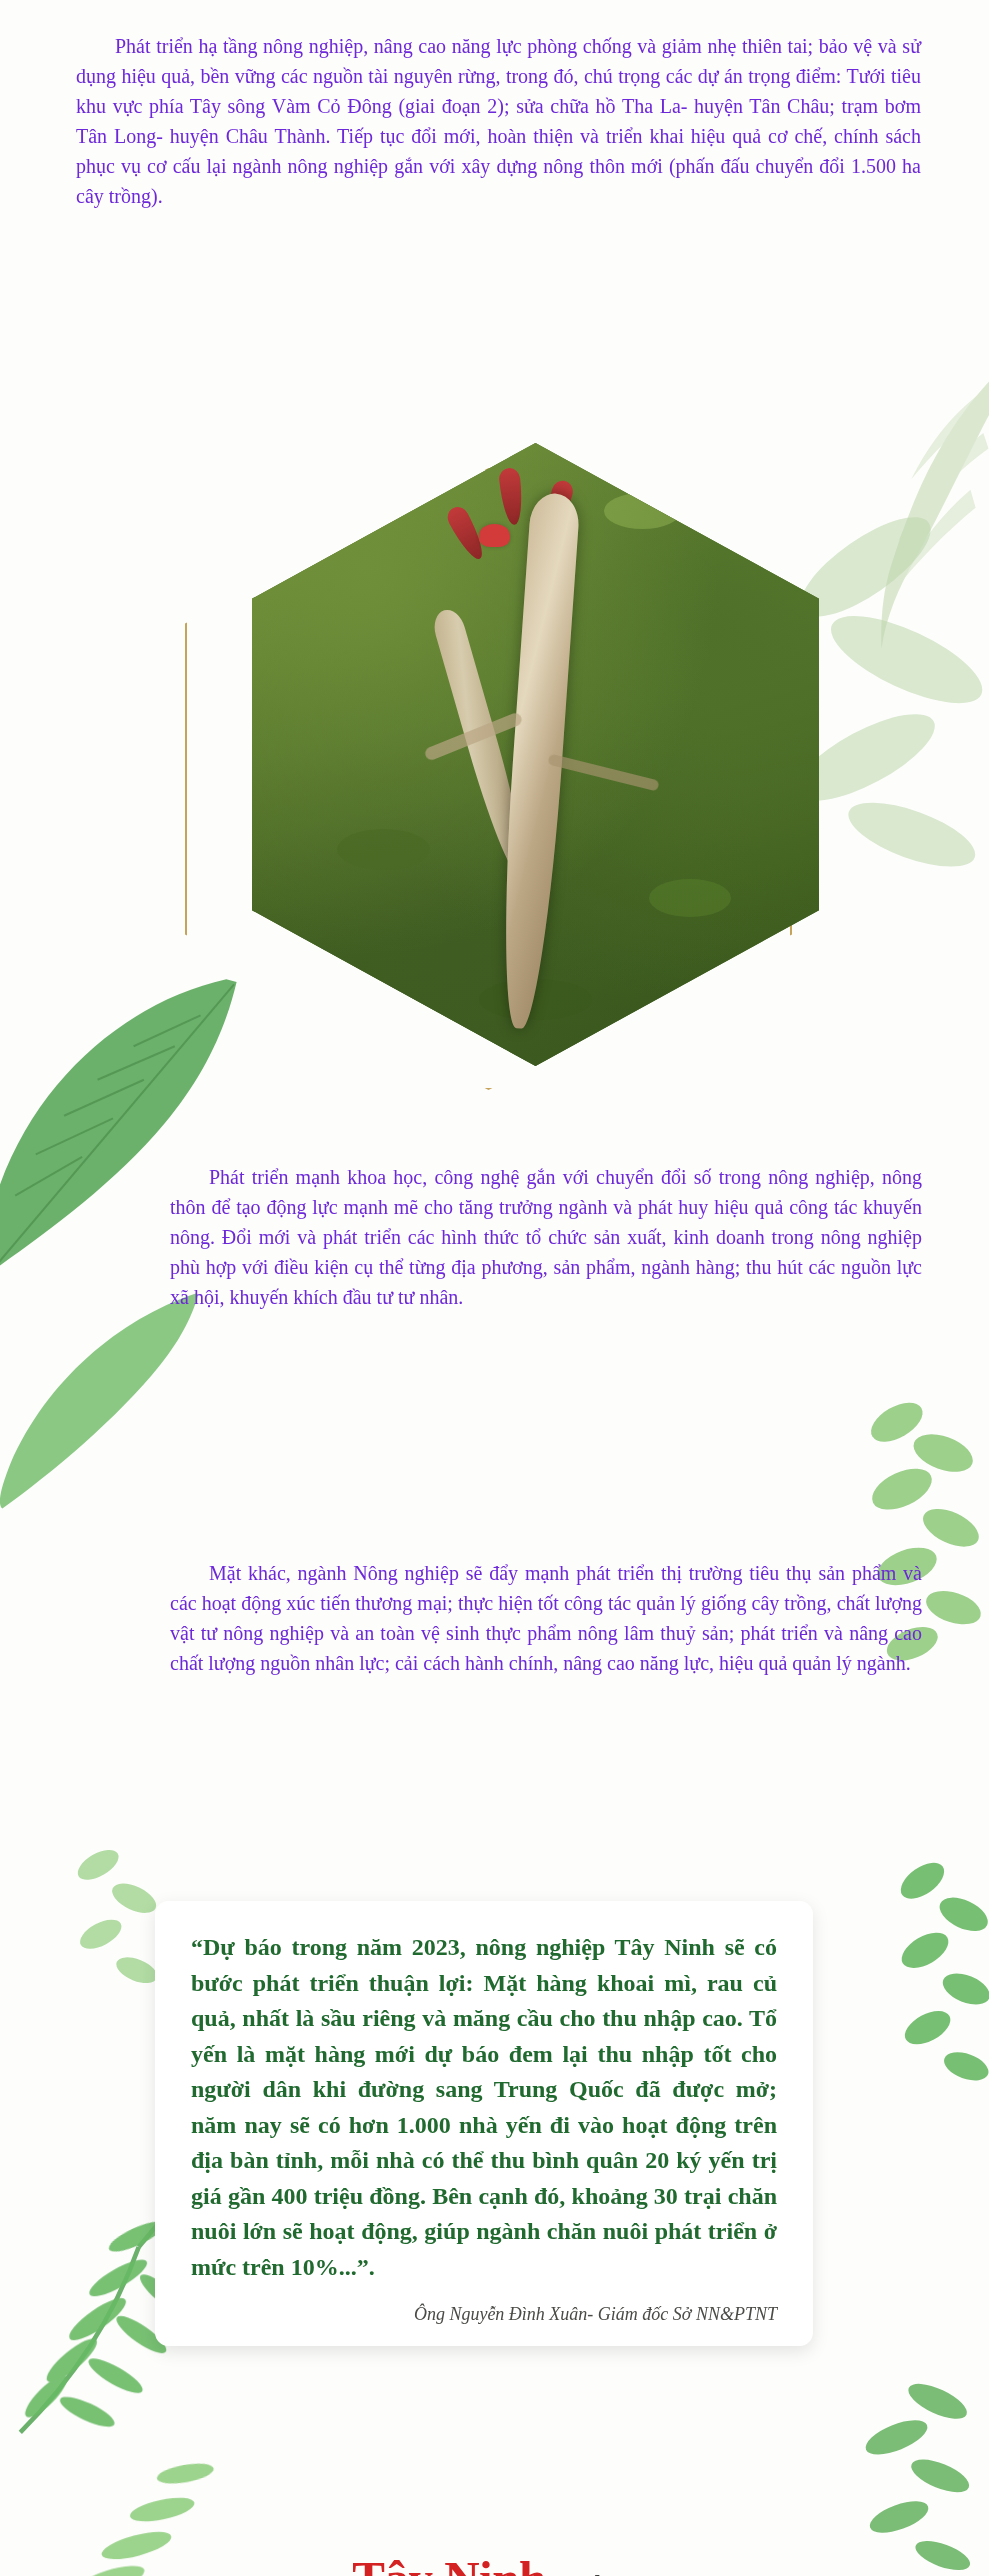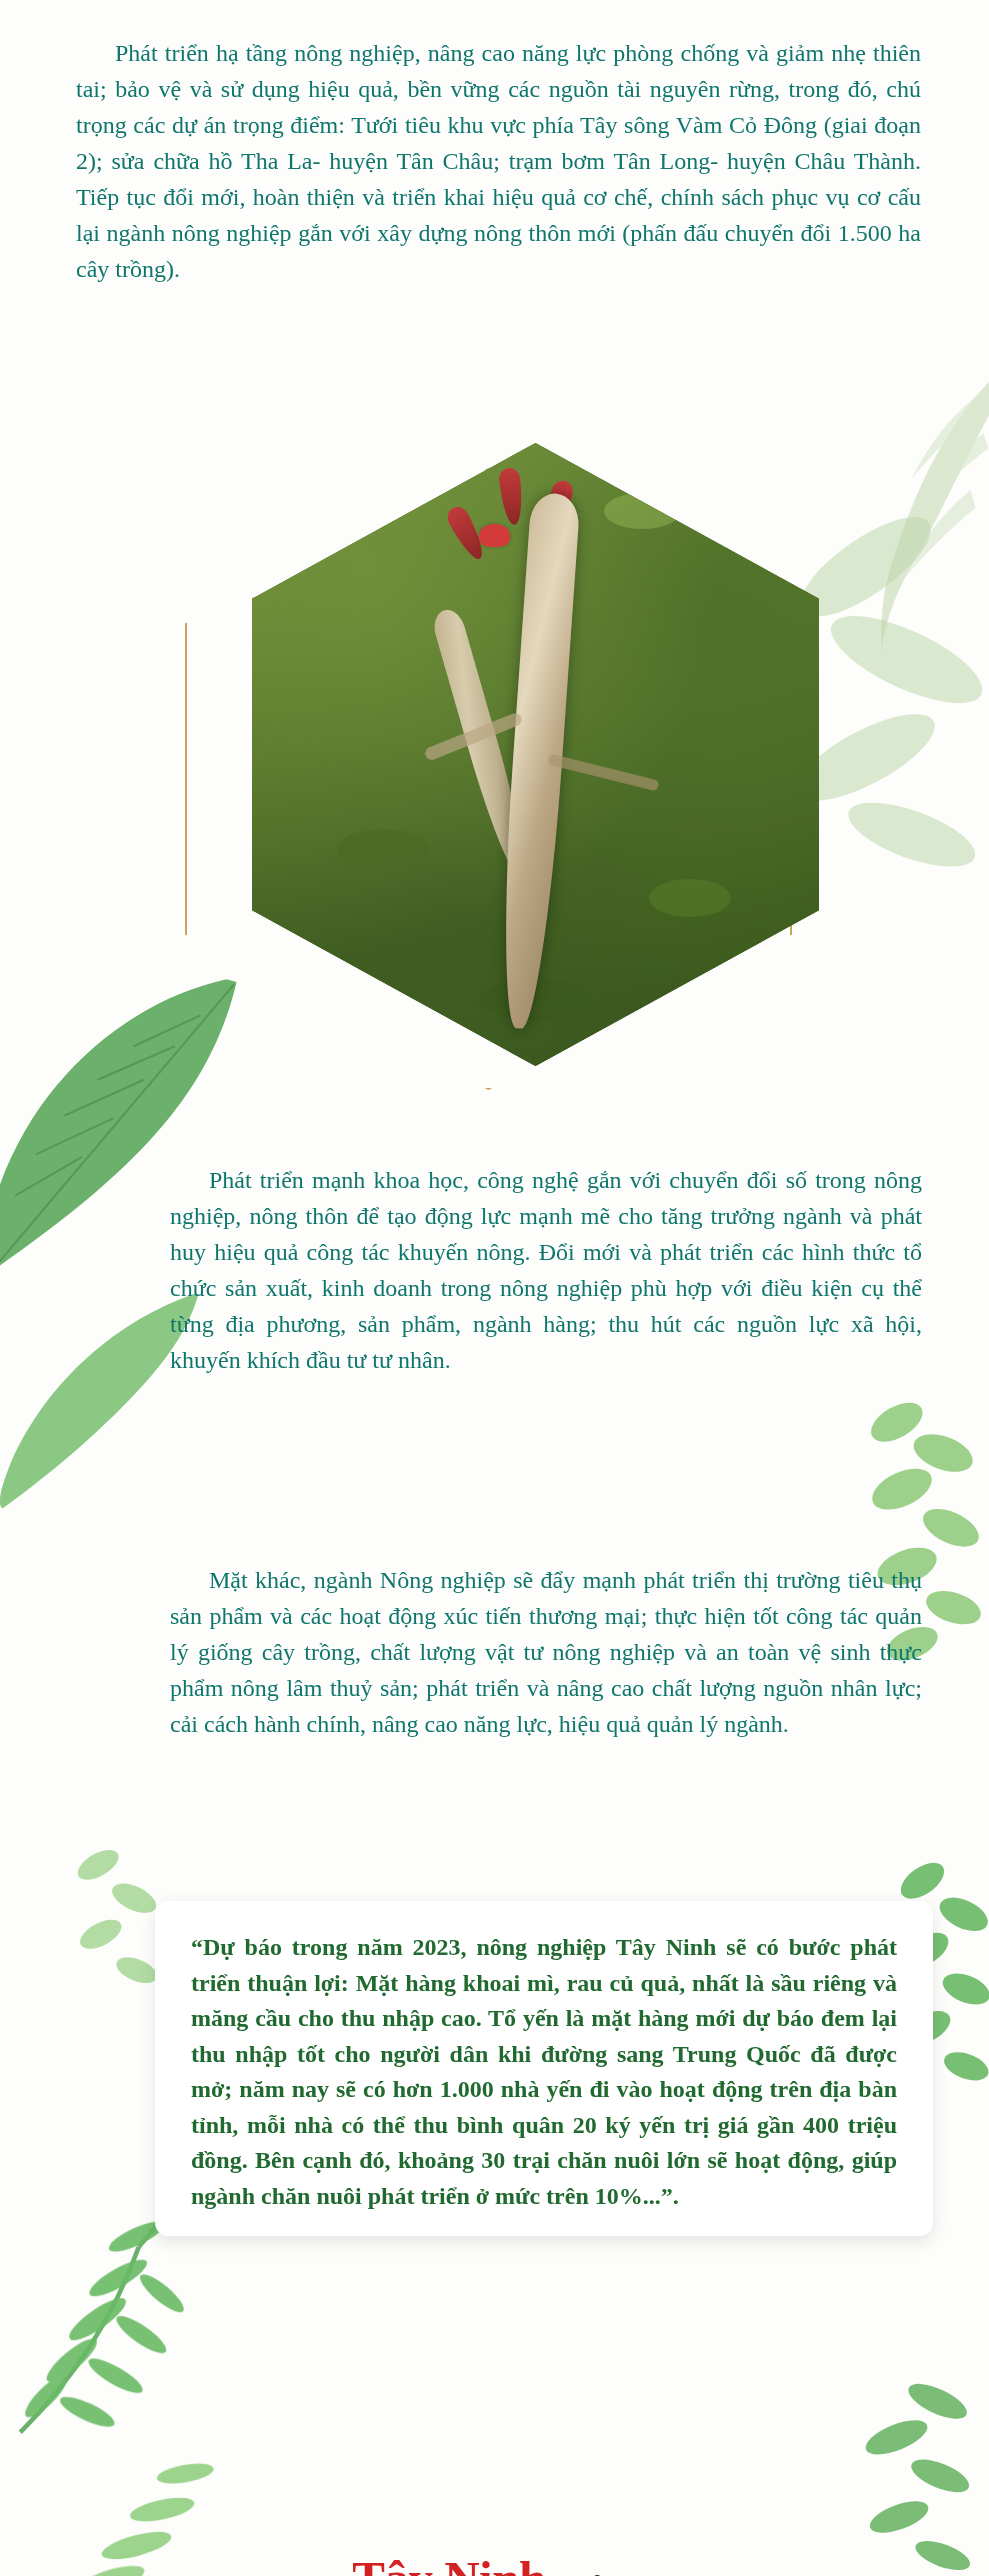--- a/index.html
+++ b/index.html
@@ -32,23 +32,23 @@
     position: relative;
     z-index: 2;
     width: 989px;
     height: 2840px;
     box-sizing: border-box;
   }
 
   
   .para {
     position: absolute;
-    font-size: 24px;
+    font-size: 20px;
     line-height: 1.50;
-    color: #0f766e;
+    color: #6d28d9;
     text-align: justify;
     text-justify: inter-word;
     text-indent: 39px;
     font-family: "Liberation Serif", serif;
   }
 
   #para1 { left: 76px; top: 11.3px;  width: 845px; }
   #para2 { left: 170px; top: 1154px; width: 752px; margin-top: 8px; }
   #para3 { left: 170px; top: 1538px; width: 752px; }
 
@@ -126,21 +126,21 @@
     width: 20.6px; height: 57px;
     background: linear-gradient(180deg, #c23a3a, #8d2626);
     border-radius: 50% 50% 50% 50% / 20% 20% 80% 80%;
   }
 
   
   .quote-box {
     position: absolute;
     left: 155px;
     top: 1901px;
-    width: 778px;
+    width: 658px;
     background: #ffffff;
     border-radius: 13.4px;
     box-shadow: 0 5.2px 17.5px rgba(0,0,0,.10);
     padding: 29px 36px 21.6px 36px;
     box-sizing: border-box;
   }
   .quote-text {
     font-size: 24px;
     line-height: 1.48;
     font-weight: bold;
@@ -318,20 +318,21 @@
         <div class="photo-speck" style="left:52%; top:52%; width:113px; height:11.3px; background:#a8946f; opacity:.65; transform:rotate(14deg); border-radius:6.2px;"></div>
       </div>
     </div>
   </div>
 
   <p class="para" id="para2">Phát triển mạnh khoa học, công nghệ gắn với chuyển đổi số trong nông nghiệp, nông thôn để tạo động lực mạnh mẽ cho tăng trưởng ngành và phát huy hiệu quả công tác khuyến nông. Đổi mới và phát triển các hình thức tổ chức sản xuất, kinh doanh trong nông nghiệp phù hợp với điều kiện cụ thể từng địa phương, sản phẩm, ngành hàng; thu hút các nguồn lực xã hội, khuyến khích đầu tư tư nhân.</p>
   <p class="para" id="para3">Mặt khác, ngành Nông nghiệp sẽ đẩy mạnh phát triển thị trường tiêu thụ sản phẩm và các hoạt động xúc tiến thương mại; thực hiện tốt công tác quản lý giống cây trồng, chất lượng vật tư nông nghiệp và an toàn vệ sinh thực phẩm nông lâm thuỷ sản; phát triển và nâng cao chất lượng nguồn nhân lực; cải cách hành chính, nâng cao năng lực, hiệu quả quản lý ngành.</p>
 
   <div class="quote-box">
     <p class="quote-text">“Dự báo trong năm 2023, nông nghiệp Tây Ninh sẽ có bước phát triển thuận lợi: Mặt hàng khoai mì, rau củ quả, nhất là sầu riêng và măng cầu cho thu nhập cao. Tổ yến là mặt hàng mới dự báo đem lại thu nhập tốt cho người dân khi đường sang Trung Quốc đã được mở; năm nay sẽ có hơn 1.000 nhà yến đi vào hoạt động trên địa bàn tỉnh, mỗi nhà có thể thu bình quân 20 ký yến trị giá gần 400 triệu đồng. Bên cạnh đó, khoảng 30 trại chăn nuôi lớn sẽ hoạt động, giúp ngành chăn nuôi phát triển ở mức trên 10%...”.</p>
+    <div class="quote-author">Ông Nguyễn Đình Xuân- Giám đốc Sở NN&amp;PTNT</div>
   </div>
 
   <div class="logo-wrap">
     <span class="logo-main">Tây Ninh</span><span class="logo-sub">Online</span>
   </div>
 
 </div>
 
 
 </body></html>

